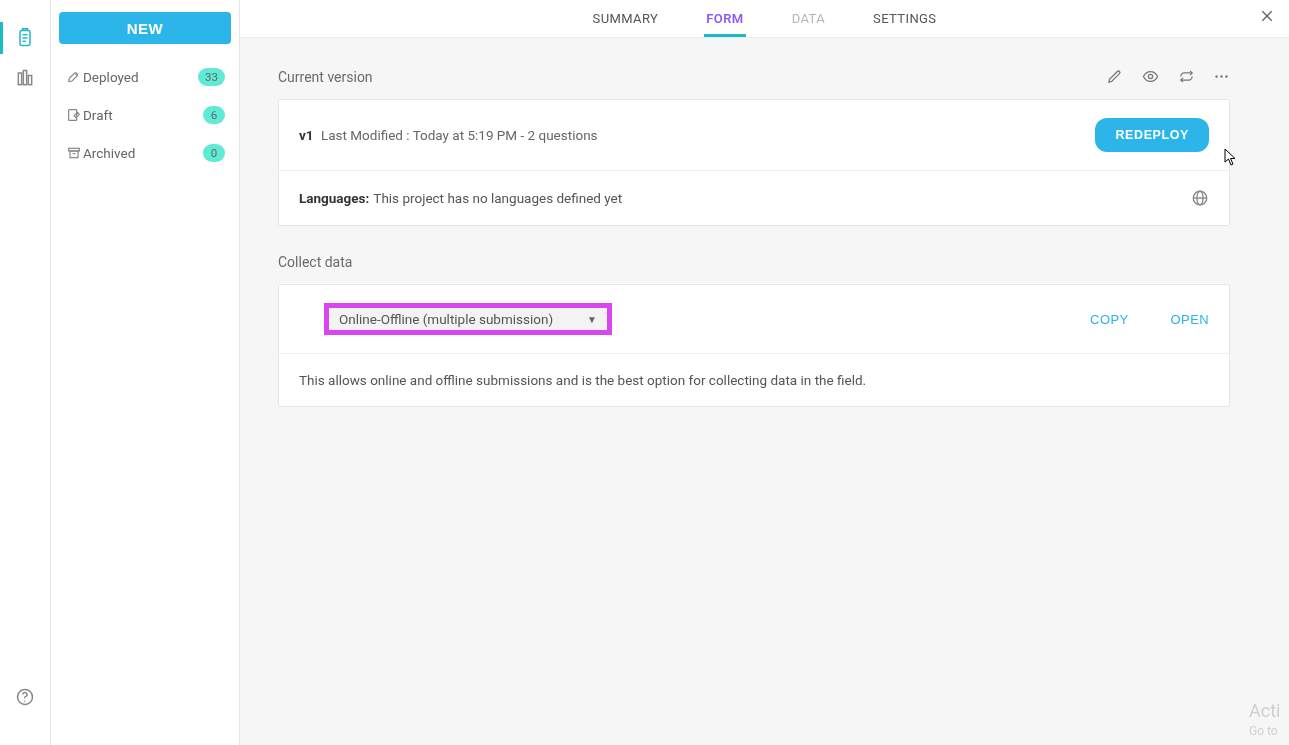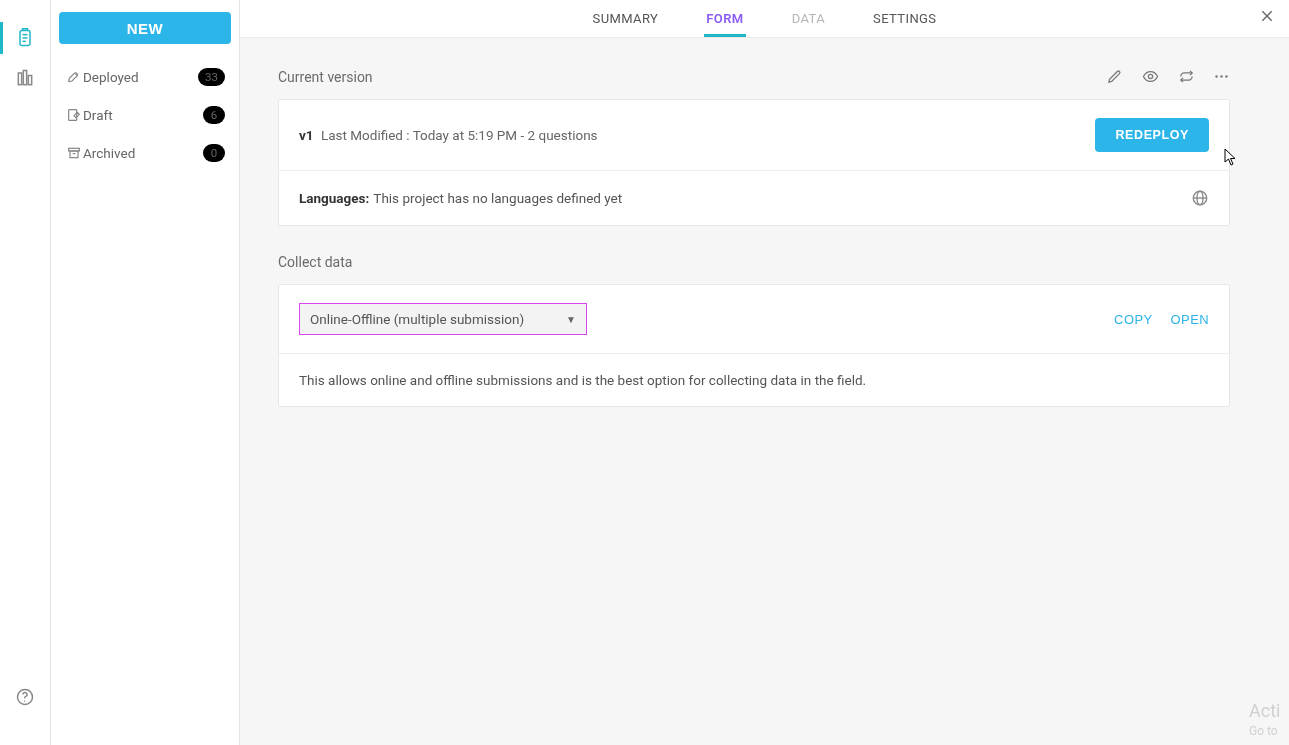--- a/index.html
+++ b/index.html
@@ -91,21 +91,21 @@
     display: flex;
     align-items: center;
     justify-content: center;
     color: #888;
   }
   .side-item .label {
     flex: 1;
     font-size: 13.5px;
   }
   .side-item .count {
-    background: #000000;
+    background: #5eead4;
     color: #666;
     border-radius: 10px;
     min-width: 22px;
     padding: 1px 7px;
     text-align: center;
     font-size: 11.5px;
     line-height: 16px;
   }
   
   .main {
@@ -193,21 +193,21 @@
     align-items: center;
     border-bottom: 1px solid #eee;
   }
   .card-row:last-child { border-bottom: none; }
   .version-text { flex: 1; color: #666; font-size: 13.5px; }
   .version-text b { color: #333; font-weight: 700; margin-right: 4px; }
   .redeploy-btn {
     background: #2cb5e8;
     color: #fff;
     border: none;
-    border-radius: 4px;
+    border-radius: 12px;
     padding: 10px 20px;
     font-weight: 600;
     font-size: 12.5px;
     letter-spacing: 0.6px;
     cursor: pointer;
   }
   .lang-row {
     padding: 18px 20px;
     color: #555;
     font-size: 13.5px;
@@ -216,31 +216,32 @@
   }
   .lang-row .lbl { font-weight: 700; color: #333; margin-right: 4px; }
   .lang-row .spacer { flex: 1; }
   .globe-icon { color: #888; cursor: pointer; }
   .collect-select {
     display: inline-flex;
     align-items: center;
     justify-content: space-between;
     width: 288px;
     height: 32px;
-    border: 1px solid #d946ef;
+    border: 5px solid #d946ef;
     background: #f3f3f3;
     color: #555;
     font-size: 13.5px;
     padding: 11px 10px;
     cursor: pointer;
+    margin-left: 25px;
   }
   .collect-select .arrow { font-size: 10px; color: #666; }
   .collect-actions {
     display: flex;
-    gap: 18px;
+    gap: 42px;
   }
   .link-btn {
     color: #2cb5e8;
     background: none;
     border: none;
     font-size: 13px;
     letter-spacing: 0.4px;
     cursor: pointer;
   }
   .desc-row {

